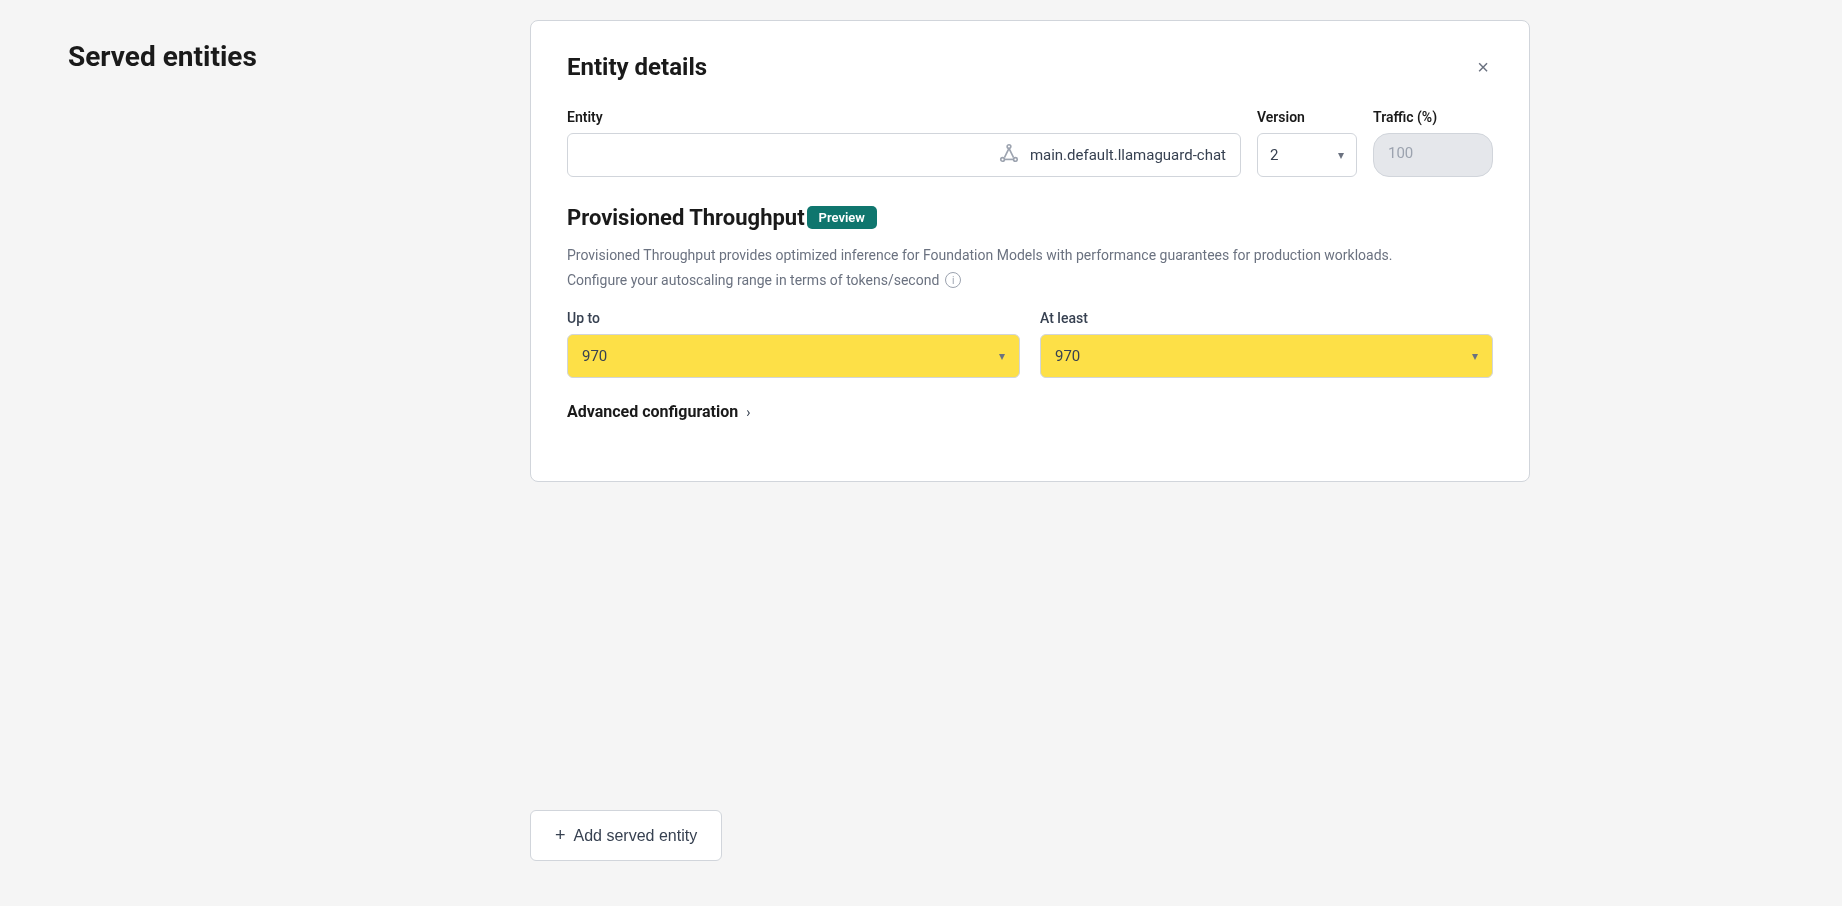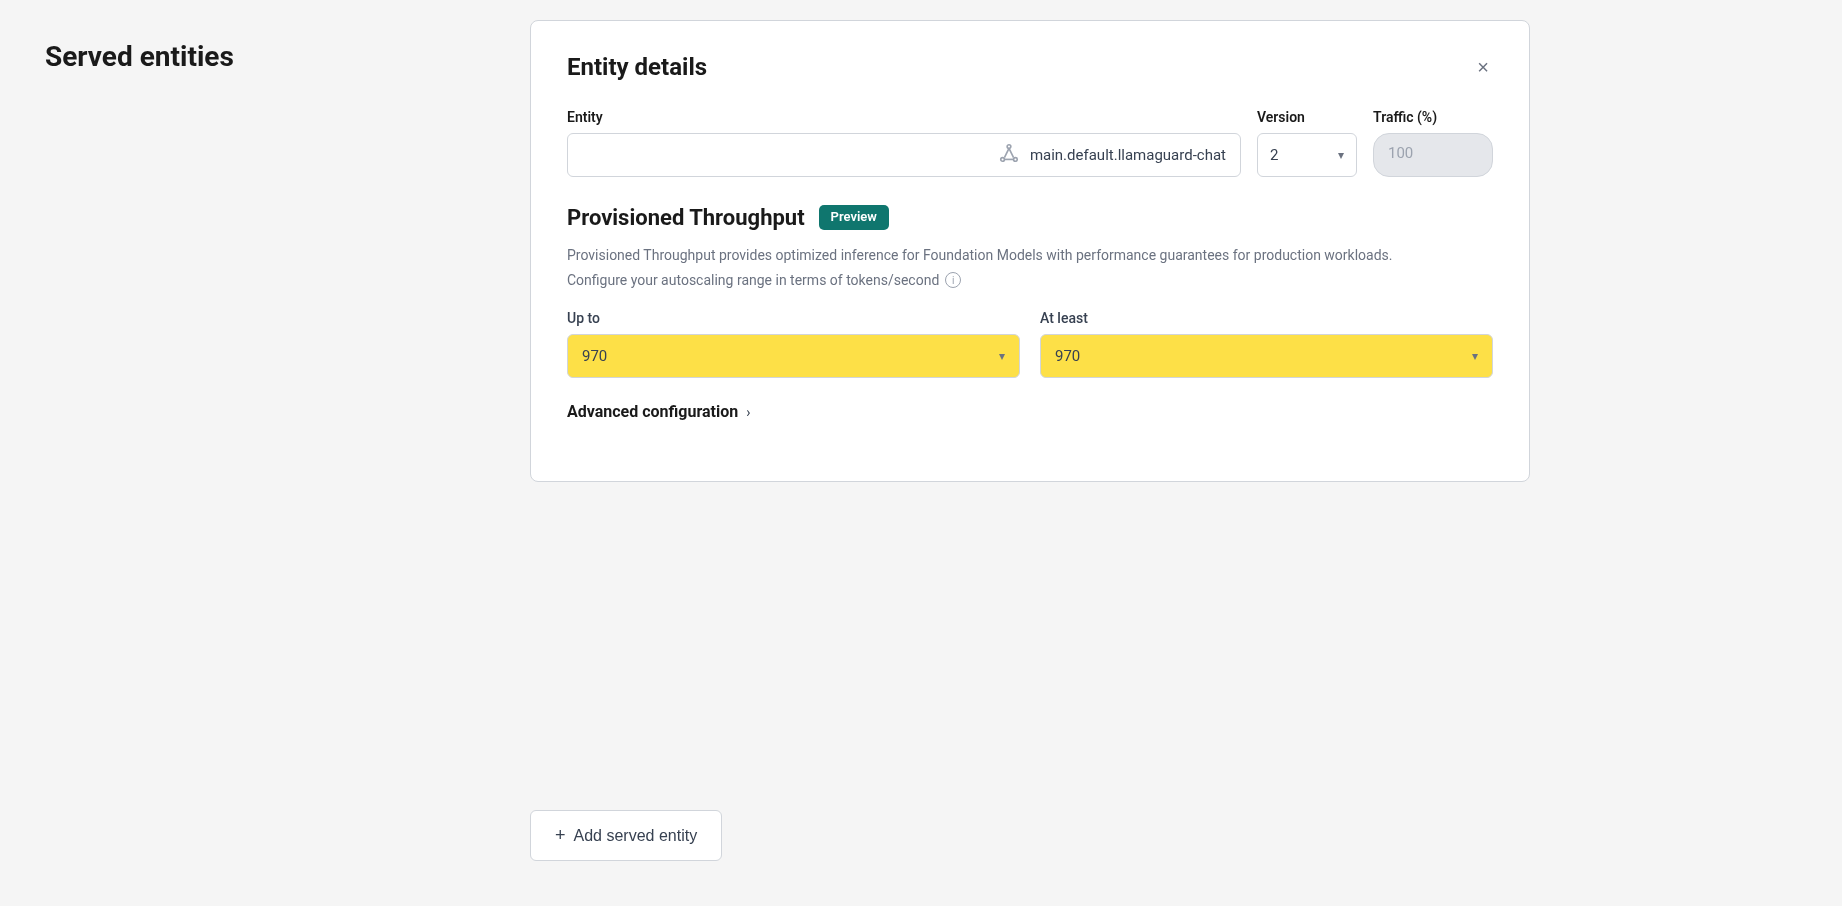--- a/index.html
+++ b/index.html
@@ -14,21 +14,21 @@
       width: 1842px;
       height: 906px;
       overflow: hidden;
       position: relative;
     }
 
     .page-container {
       width: 1842px;
       height: 906px;
       background: #f5f5f5;
-      padding: 40px 45px;
+      padding: 40px 68px;
       position: relative;
     }
 
     .page-title {
       font-size: 28px;
       font-weight: 700;
       color: #1a1a1a;
       margin-bottom: 30px;
     }
 
@@ -160,21 +160,22 @@
       text-align: left;
       width: 100%;
     }
 
     .provisioned-section {
       margin-bottom: 24px;
     }
 
     .provisioned-header {
       display: flex;
-      gap: 14px;
+      align-items: center;
+      gap: 2px;
       margin-bottom: 14px;
     }
 
     .provisioned-title {
       font-size: 22px;
       font-weight: 700;
       color: #1a1a1a;
     }
 
     .preview-badge {

